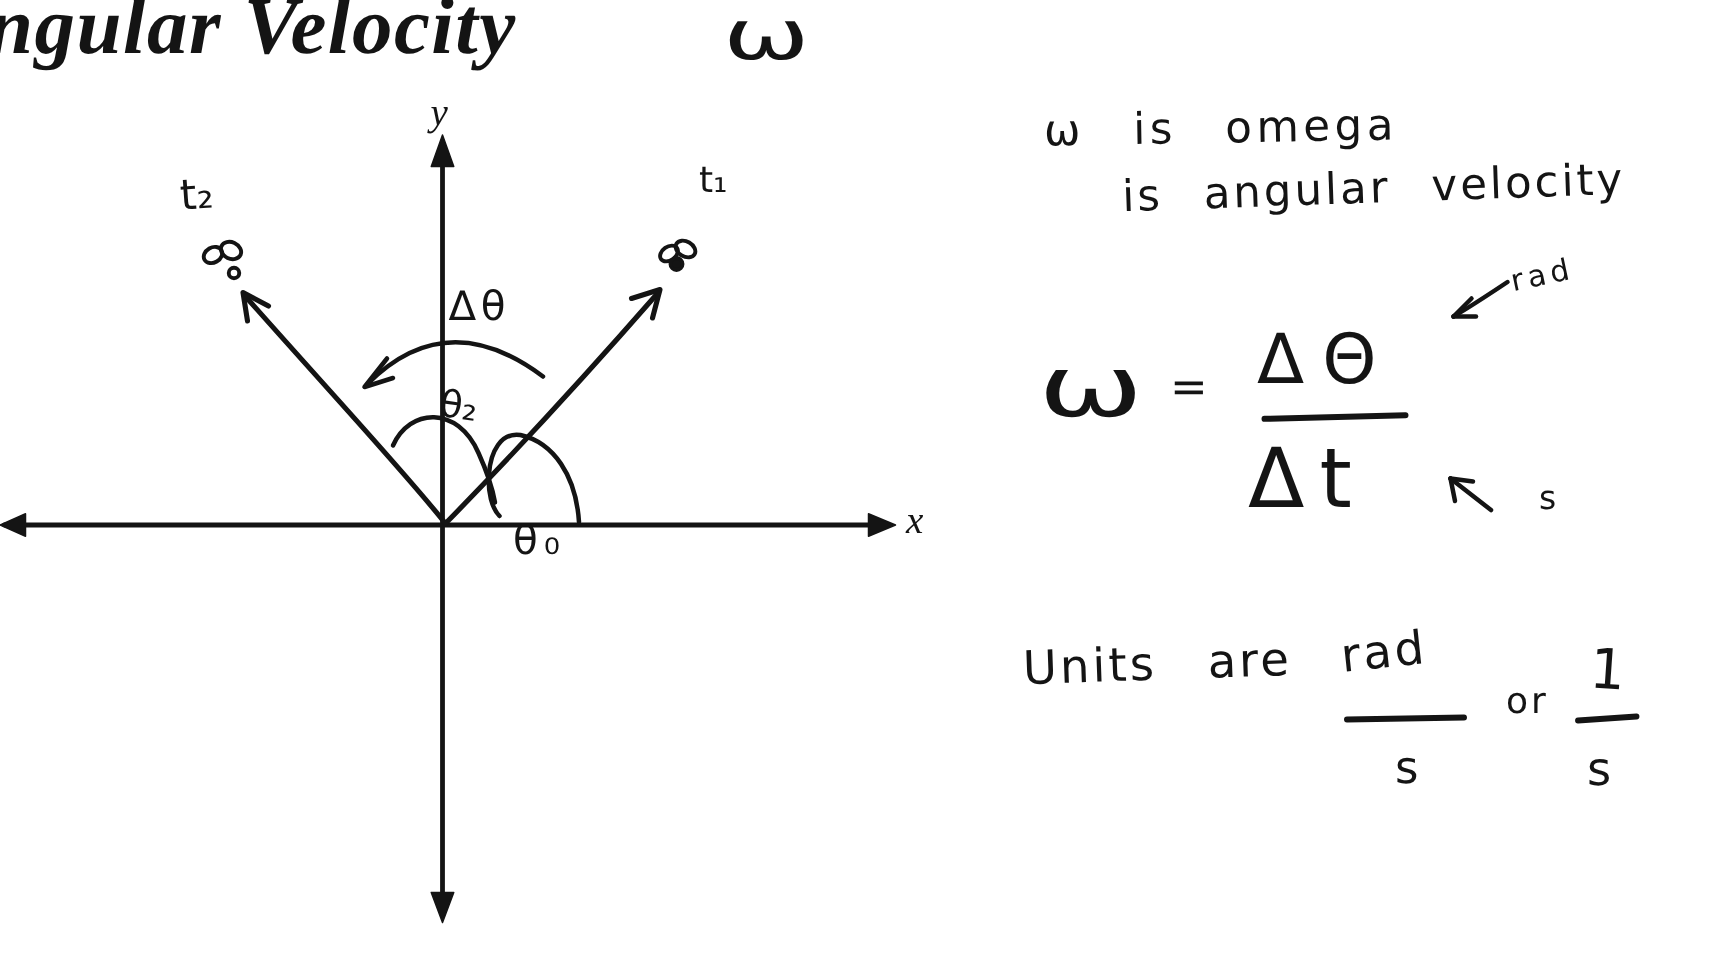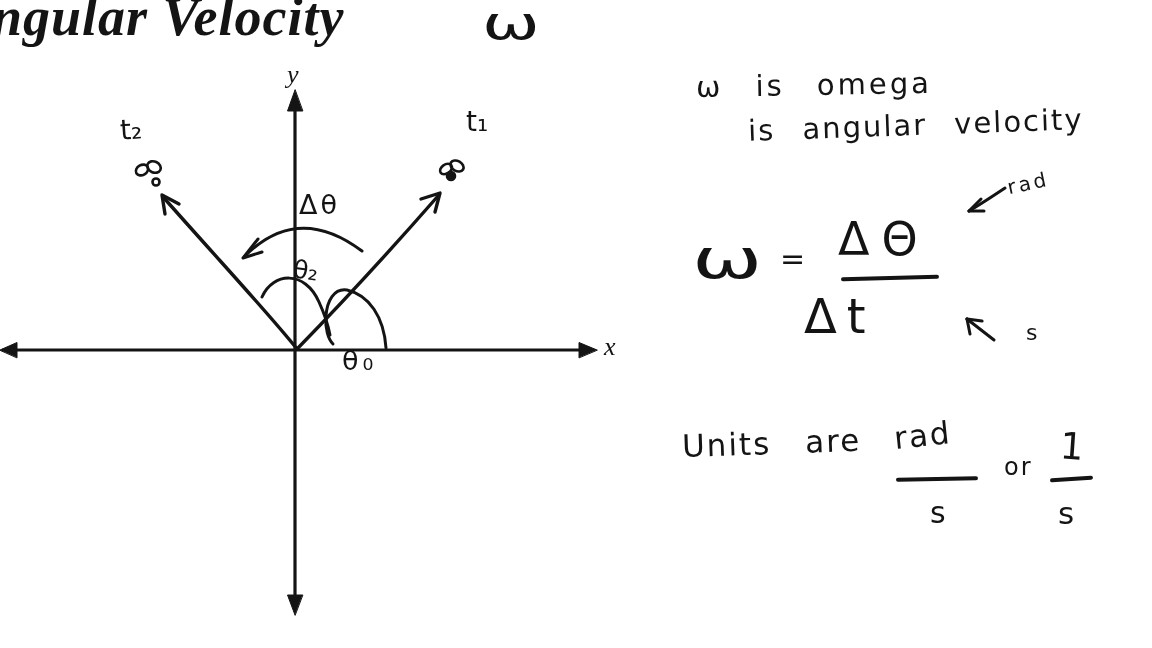--- a/index.html
+++ b/index.html
@@ -12,33 +12,33 @@
   .serif-i{font-family:"Liberation Serif",serif;font-style:italic;}
   .hand{font-family:"DejaVu Sans",sans-serif;}
   .bar{position:absolute;background:#141414;border-radius:2px;}
 
   #title{left:-8px;top:-10px;font-size:54px;font-weight:bold;letter-spacing:1px;}
   #title-omega{left:482px;top:0px;font-size:46px;transform:scaleX(1.5);transform-origin:left top;}
 
   #y-label{left:287px;top:62px;font-size:26px;}
   #x-label{left:604px;top:334px;font-size:26px;}
   #t2-label{left:120px;top:116px;font-size:28px;transform:rotate(-4deg);}
-  #t1-label{left:466px;top:108px;font-size:28px;}
+  #t1-label{left:466px;top:108px;font-size:24px;}
   #dtheta-label{left:299px;top:191px;font-size:27px;letter-spacing:3px;}
   #theta2-label{left:293px;top:258px;font-size:25px;transform:rotate(8deg);}
   #theta0-label{left:342px;top:307px;font-size:27px;letter-spacing:4px;margin-top:40px;}
 
   #note-line1{left:696px;top:71px;font-size:29px;word-spacing:20px;letter-spacing:3px;transform:rotate(-1deg);}
   #note-line2{left:748px;top:111px;font-size:29px;word-spacing:16px;letter-spacing:2px;transform:rotate(-2deg);}
 
   #formula-omega{left:692px;top:231px;font-size:56px;transform:scaleX(1.5);transform-origin:left top;}
   #formula-equals{left:780px;top:244px;font-size:30px;}
   #formula-num{left:838px;top:216px;font-size:46px;letter-spacing:12px;}
   #formula-bar{left:841px;top:276px;width:98px;height:4px;transform:rotate(-1.5deg);}
-  #formula-den{left:804px;top:292px;font-size:48px;letter-spacing:10px;}
+  #formula-den{left:832px;top:292px;font-size:55px;letter-spacing:10px;}
   #rad-annot{left:1007px;top:173px;font-size:20px;letter-spacing:3px;transform:rotate(-12deg);}
   #s-annot{left:1026px;top:322px;font-size:22px;}
 
   #units-prefix{left:682px;top:428px;font-size:31px;word-spacing:22px;letter-spacing:2px;transform:rotate(-2deg);}
   #units-f1-num{left:894px;top:420px;font-size:31px;letter-spacing:2px;transform:rotate(-6deg);}
   #units-f1-bar{left:896px;top:477px;width:82px;height:4px;transform:rotate(-1deg);}
   #units-f1-den{left:930px;top:498px;font-size:30px;}
   #units-or{left:1004px;top:455px;font-size:24px;letter-spacing:2px;}
   #units-f2-num{left:1060px;top:428px;font-size:37px;transform:rotate(4deg);}
   #units-f2-bar{left:1050px;top:477px;width:43px;height:4px;transform:rotate(-4deg);}

